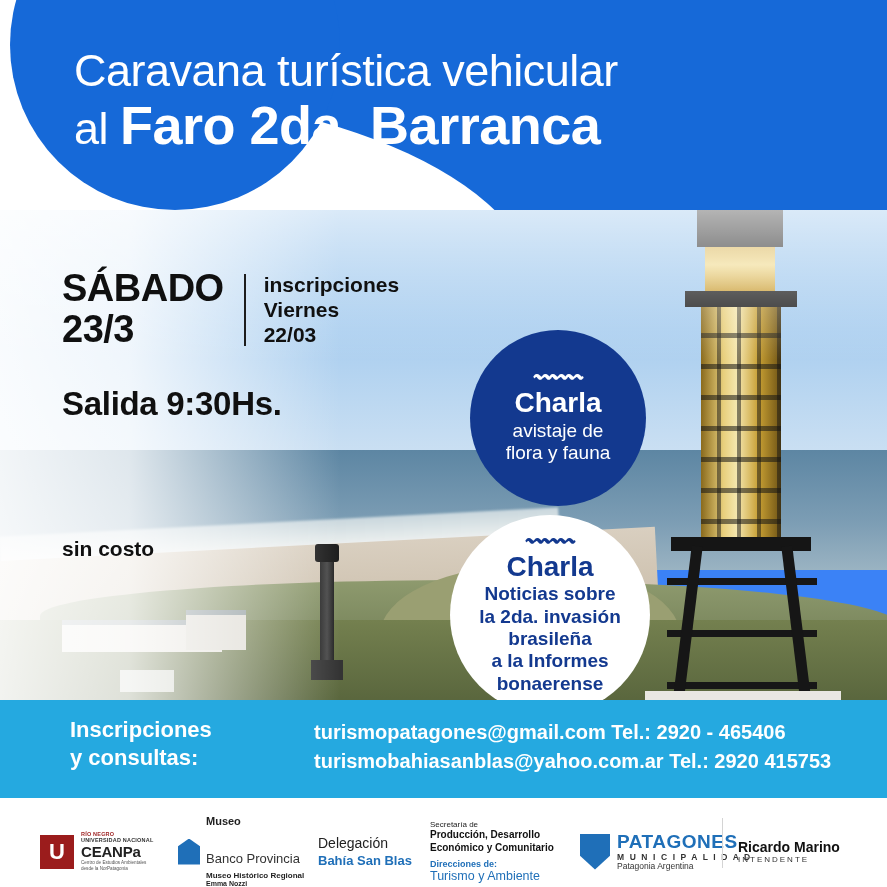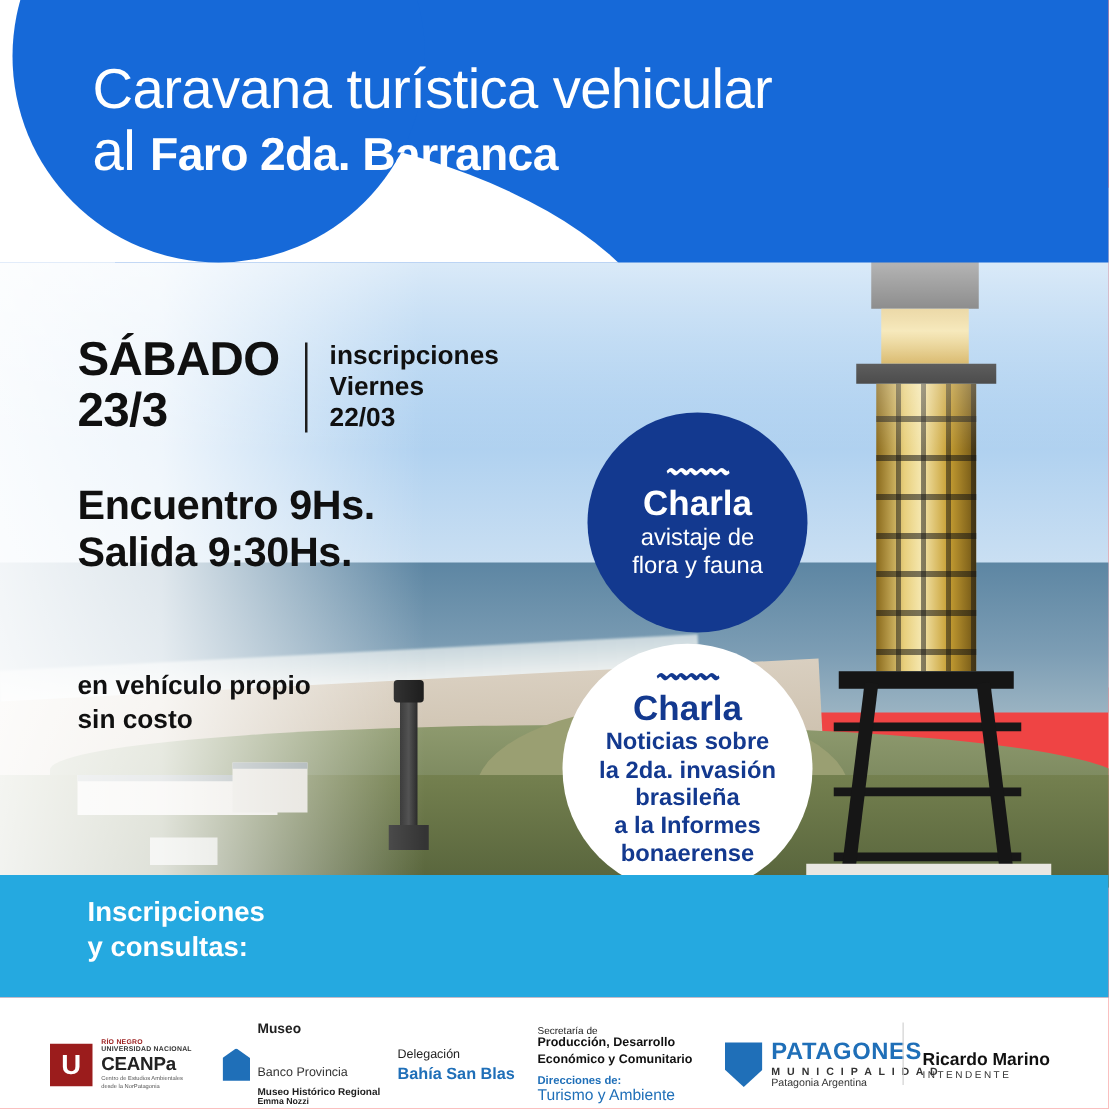--- a/index.html
+++ b/index.html
@@ -6,21 +6,21 @@
   html, body {
     width: 887px; height: 887px;
     font-family: "Liberation Sans", sans-serif;
     background: #ffffff;
     overflow: hidden;
   }
   .poster {
     position: relative;
     width: 887px; height: 887px;
     overflow: hidden;
-    background: #ef4444;
+    background: #3b82f6;
   }
 
   
   .header-band {
     position: absolute;
     left: 0; top: 0;
     width: 887px; height: 210px;
     background: #1669d8;
     overflow: hidden;
     z-index: 5;
@@ -62,21 +62,21 @@
     letter-spacing: -0.5px;
   }
   .title-line2 {
     font-size: 45px;
     font-weight: 400;
     letter-spacing: -0.5px;
     margin-top: 4px;
   }
   .title-line2 b {
     font-weight: 700;
-    font-size: 37px;
+    font-size: 54px;
   }
 
   
   .photo {
     position: absolute;
     left: 0; top: 150px;
     width: 887px; height: 560px;
     overflow: hidden;
     z-index: 1;
   }
@@ -284,26 +284,26 @@
   .unrn-main { font-size: 15px; font-weight: 700; color: #222; letter-spacing: -.2px; }
   .unrn-sub { font-size: 4.6px; color: #555; line-height: 1.25; }
 
   .lg-museo { left: 178px; }
   .museo-mark {
     width: 22px; height: 26px; background: #1f6fb8; margin-right: 6px;
     clip-path: polygon(50% 0, 100% 30%, 100% 100%, 0 100%, 0 30%);
   }
   .museo-txt { line-height: 1.15; }
   .museo-t1 { font-size: 11px; font-weight: 700; color: #1f1f1f; }
-  .museo-t2 { font-size: 10px; color: #333; margin-top: 24px; }
+  .museo-t2 { font-size: 13px; color: #333; margin-top: 24px; }
   .museo-t3 { font-size: 8px; font-weight: 700; color: #1f1f1f; margin-top: 4px; }
   .museo-t4 { font-size: 7px; font-weight: 700; color: #1f1f1f; }
 
   .lg-deleg { left: 318px; flex-direction: column; align-items: flex-start; justify-content: center; }
-  .deleg-t1 { font-size: 10px; color: #222; }
+  .deleg-t1 { font-size: 14px; color: #222; }
   .deleg-t2 { font-size: 13px; font-weight: 700; color: #1f6fb8; margin-top: 2px; }
 
   .lg-sec { left: 430px; flex-direction: column; align-items: flex-start; justify-content: center; }
   .sec-t1 { font-size: 8px; color: #222; }
   .sec-t2 { font-size: 10px; font-weight: 700; color: #111; line-height: 1.25; }
   .sec-t3 { font-size: 9px; font-weight: 700; color: #1f6fb8; margin-top: 5px; }
   .sec-t4 { font-size: 12.5px; font-weight: 400; color: #1f6fb8; }
 
   .lg-pat { left: 580px; }
   .pat-shield {
@@ -376,27 +376,25 @@
       </div>
       <div class="date-sep"></div>
       <div class="date-close">
         <div>inscripciones</div>
         <div>Viernes</div>
         <div>22/03</div>
       </div>
     </div>
 
     <div class="meet">
-      <div>Encuentro 9Hs.</div>
       <div>Salida 9:30Hs.</div>
     </div>
 
 
     <div class="vehicle">
-      <div>en vehículo propio</div>
       <div>sin costo</div>
     </div>
 
     <div class="circle circle-blue">
       <div class="wave">〰〰〰</div>
       <div class="charla-title">Charla</div>
       <div class="charla-text">avistaje de</div>
       <div class="charla-text" style="margin-top:0">flora y fauna</div>
     </div>
 
@@ -408,20 +406,24 @@
       <div class="charla-text" style="margin-top:0">brasileña</div>
       <div class="charla-text" style="margin-top:0">a la Informes</div>
       <div class="charla-text" style="margin-top:0">bonaerense</div>
     </div>
   </div>
 
   <div class="contact-bar"></div>
   <div class="contact-label">
     <div>Inscripciones</div>
     <div>y consultas:</div>
+  </div>
+  <div class="contact-lines">
+    <div>turismopatagones@gmail.com Tel.: 2920 - 465406</div>
+    <div>turismobahiasanblas@yahoo.com.ar Tel.: 2920 415753</div>
   </div>
 
   <div class="footer">
 
     <div class="logo lg-unrn">
       <div class="unrn-mark">U</div>
       <div class="unrn-txt">
         <div class="unrn-top">RÍO NEGRO</div>
         <div class="unrn-top2">UNIVERSIDAD NACIONAL</div>
         <div class="unrn-main">CEANPa</div>

